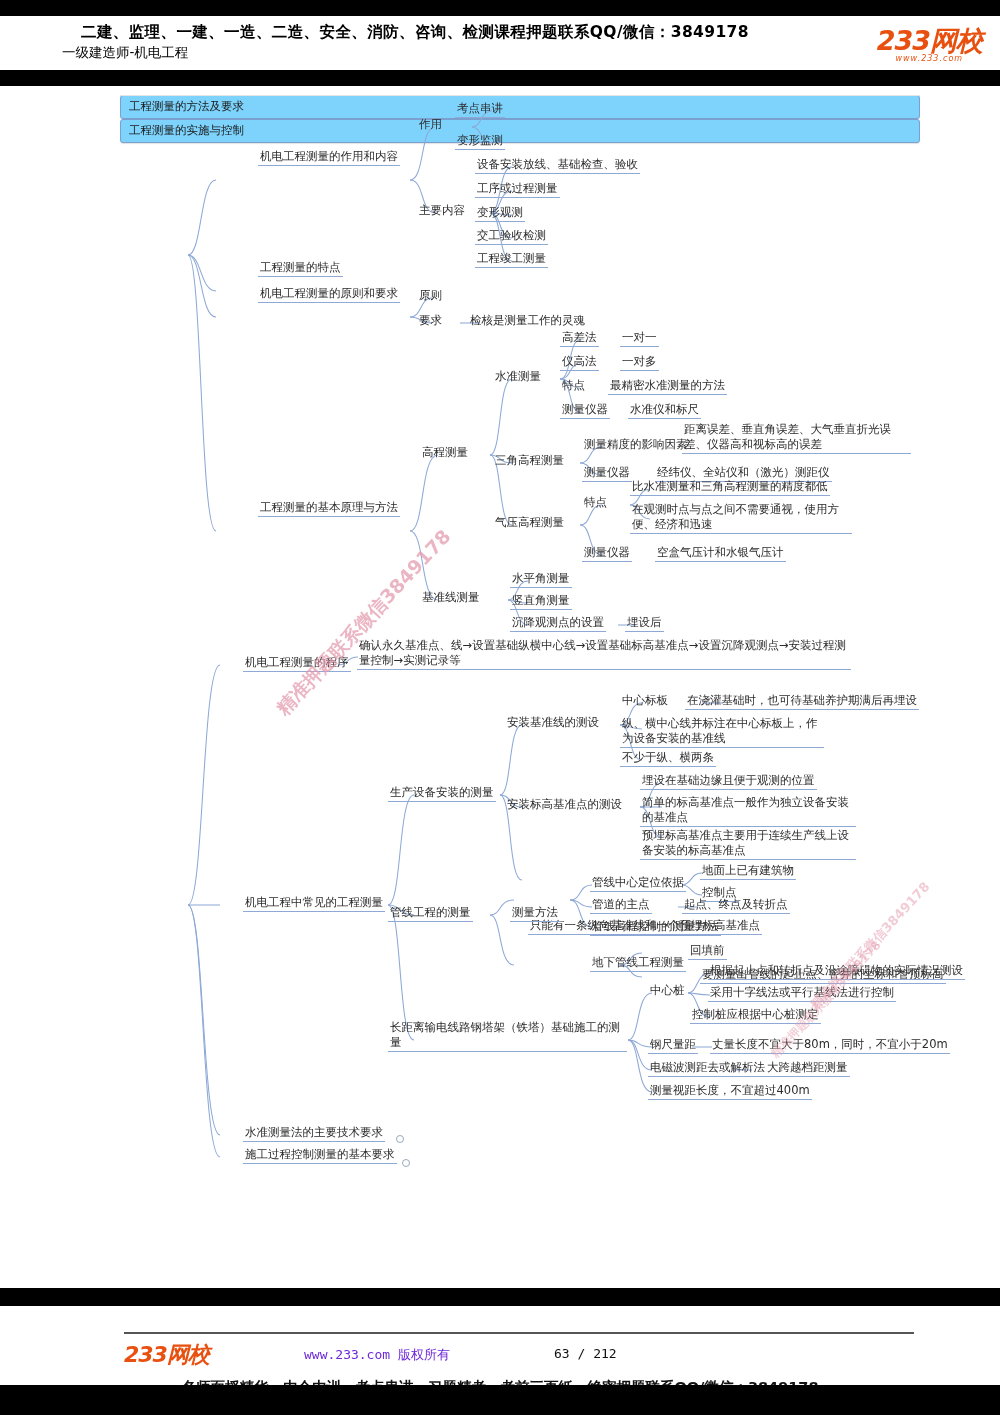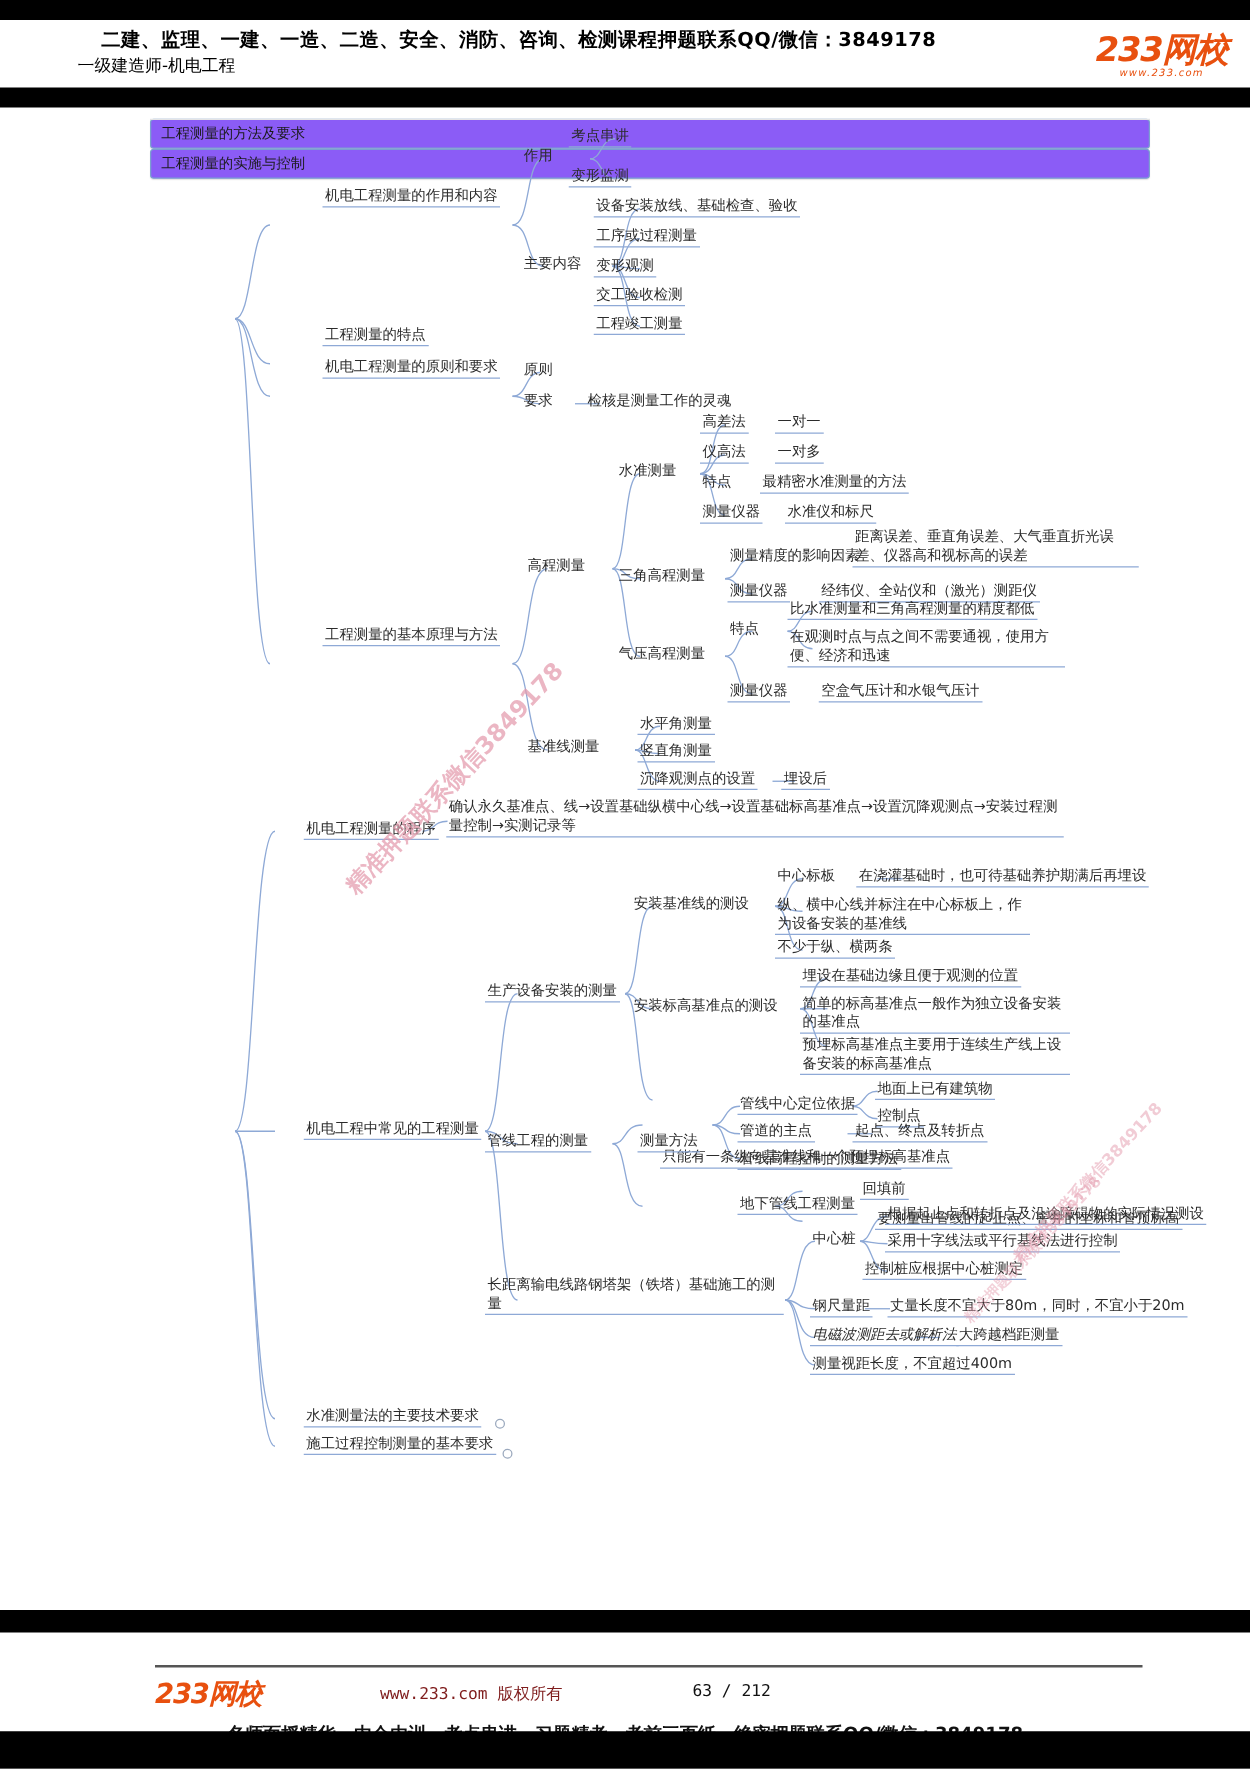--- a/index.html
+++ b/index.html
@@ -24,39 +24,39 @@
     background:linear-gradient(#9a9a9a,#6f6f6f);}
 
   
   #map{position:absolute;top:95px;left:120px;width:800px;height:1170px;}
   #map-frame{position:absolute;top:0;left:0;width:800px;height:1170px;border-top:1px solid #e4e4e4;}
   svg.links{position:absolute;top:0;left:0;width:800px;height:1170px;pointer-events:none;}
 
   .node{position:absolute;font-size:11.5px;line-height:15px;color:#2b2b2b;
     white-space:nowrap;padding:0 2px 1px 2px;border-bottom:1.1px solid #8ea9d6;}
   .node.wrap{white-space:normal;}
-  .root{background:#8b5cf6;border:1.2px solid #7ba0d0;border-radius:3px;
+  .root{background:#7dd3fc;border:1.2px solid #7ba0d0;border-radius:3px;
     padding:3px 8px 4px 8px;font-size:11.5px;color:#1b1b1b;box-shadow:0 1px 1px rgba(0,0,0,.12);}
   .plain{border-bottom:none;}
   .dot{position:absolute;width:6px;height:6px;border:1px solid #9aa8bd;border-radius:50%;
     background:#fff;}
 
   
   .wm{position:absolute;color:#e49aad;opacity:.72;white-space:nowrap;font-weight:bold;
     pointer-events:none;}
   #wm1{left:170px;top:600px;font-size:19px;transform:rotate(-47deg);transform-origin:left bottom;}
   #wm2{left:700px;top:900px;font-size:13px;transform:rotate(-47deg);transform-origin:left bottom;opacity:.5;}
   #wm3{left:660px;top:950px;font-size:12px;transform:rotate(-47deg);transform-origin:left bottom;opacity:.45;}
 
   
   #ftr-rule{position:absolute;top:1332px;left:124px;width:790px;height:2px;background:#555;}
   #ftr{position:absolute;top:1340px;left:124px;width:790px;height:30px;}
   #ftr-logo{position:absolute;left:0;top:0;font-size:22px;font-weight:bold;font-style:italic;
     color:#e8500f;letter-spacing:-1px;}
-  #ftr-copy{position:absolute;left:180px;top:6px;font-size:13px;color:#7f1d1d;
+  #ftr-copy{position:absolute;left:180px;top:6px;font-size:13px;color:#6d28d9;
     font-family:"DejaVu Sans Mono","Liberation Mono",monospace;white-space:nowrap;}
   #ftr-page{position:absolute;left:430px;top:6px;font-size:13px;color:#111;
     font-family:"DejaVu Sans Mono","Liberation Mono",monospace;}
   #ftr-promo{position:absolute;top:1378px;left:0;width:1000px;text-align:center;
     font-size:14.5px;font-weight:bold;color:#111;white-space:nowrap;}
 </style>
 </head>
 <body>
 
 <div id="page">
@@ -263,21 +263,21 @@
     <div class="node" style="left:568px;top:848px;">回填前</div>
     <div class="node" style="left:580px;top:872px;">要测量出管线的起止点、窨井的坐标和管顶标高</div>
 
     <div class="node wrap" style="left:268px;top:925px;width:235px;">长距离输电线路钢塔架（铁塔）基础施工的测量</div>
     <div class="node plain" style="left:528px;top:888px;">中心桩</div>
     <div class="node" style="left:588px;top:868px;">根据起止点和转折点及沿途障碍物的实际情况测设</div>
     <div class="node" style="left:588px;top:890px;">采用十字线法或平行基线法进行控制</div>
     <div class="node" style="left:570px;top:912px;">控制桩应根据中心桩测定</div>
     <div class="node" style="left:528px;top:942px;">钢尺量距</div>
     <div class="node" style="left:590px;top:942px;">丈量长度不宜大于80m，同时，不宜小于20m</div>
-    <div class="node" style="left:528px;top:965px;font-style:italic;">电磁波测距去或解析法</div>
+    <div class="node" style="left:528px;top:965px;">电磁波测距去或解析法</div>
     <div class="node" style="left:645px;top:965px;">大跨越档距测量</div>
     <div class="node" style="left:528px;top:988px;">测量视距长度，不宜超过400m</div>
 
     <div class="node" style="left:123px;top:1030px;">水准测量法的主要技术要求</div>
     <div class="dot" style="left:276px;top:1040px;"></div>
     <div class="node" style="left:123px;top:1052px;">施工过程控制测量的基本要求</div>
     <div class="dot" style="left:282px;top:1064px;"></div>
 
     <div class="wm" id="wm1">精准押题联系微信3849178</div>
     <div class="wm" id="wm2">精准押题联系微信3849178</div>

